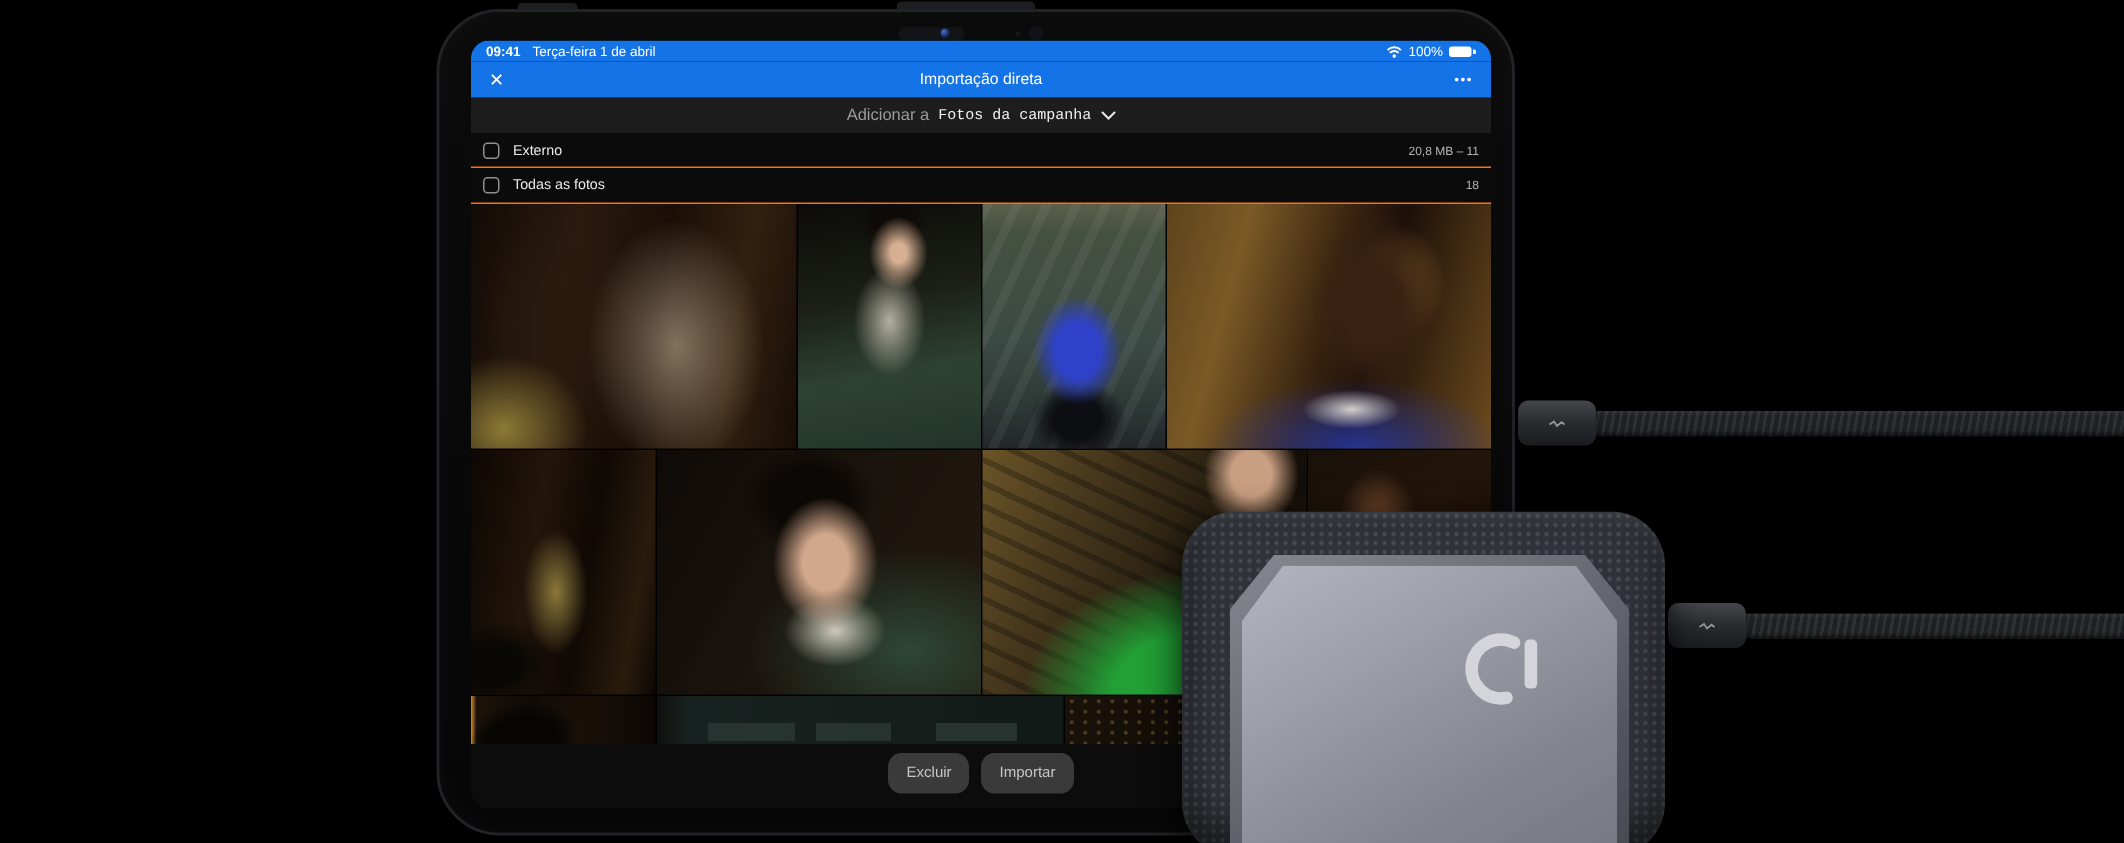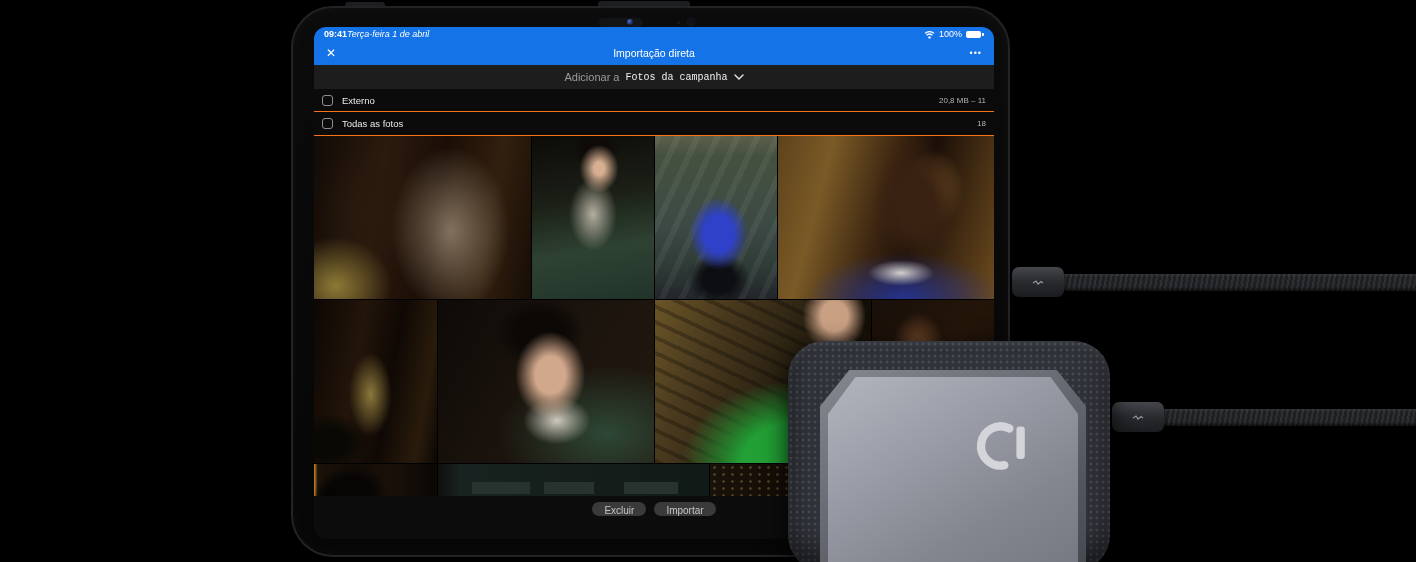--- a/index.html
+++ b/index.html
@@ -19,21 +19,21 @@
     background:radial-gradient(circle at 35% 35%,#4a6ed0,#16244d 70%);}
   .cam-dot{position:absolute;left:384px;top:13px;width:3px;height:3px;border-radius:50%;background:#17181c;}
   .cam-circ{position:absolute;left:393px;top:9px;width:10px;height:10px;border-radius:50%;background:#111216;}
 
   
   .screen{position:absolute;left:21px;top:19px;width:680px;height:512px;border-radius:12px;
     overflow:hidden;background:#000;z-index:2;}
   .statusbar{height:14px;background:#1473E6;display:flex;align-items:center;
     padding:0 10px;color:#fff;font-size:9px;}
   .statusbar .time{font-weight:700;}
-  .statusbar .date{font-weight:400;font-style:italic;}
+  .statusbar .date{margin-left:8px;font-weight:400;}
   .statusbar .right{margin-left:auto;display:flex;align-items:center;gap:4px;}
   .bat{display:flex;align-items:center;}
   .bat-body{width:15px;height:7px;background:#fff;border-radius:2px;}
   .bat-tip{width:2px;height:3px;background:#fff;border-radius:0 1px 1px 0;margin-left:1px;}
   .navbar{height:24px;background:#1473E6;position:relative;display:flex;align-items:center;
     padding:0 12px;color:#fff;}
   .navbar .close{font-size:12px;cursor:default;}
   .navbar .title{position:absolute;left:0;right:0;text-align:center;font-size:10.5px;}
   .navbar .more{margin-left:auto;font-size:9px;letter-spacing:1px;}
   .addbar{height:24px;background:#1d1d1d;display:flex;align-items:center;justify-content:center;gap:6px;}
@@ -100,21 +100,21 @@
     linear-gradient(#26332e,#26332e) 34px 18px/58px 12px no-repeat,
     linear-gradient(#26332e,#26332e) 106px 18px/50px 12px no-repeat,
     linear-gradient(#26332e,#26332e) 186px 18px/54px 12px no-repeat,
     linear-gradient(90deg,#10100e 0%,#182220 8%,#141d19 60%,#121a17 100%);}
   .p11{width:284px;background:
     radial-gradient(circle,rgba(205,165,92,.3) 1px,transparent 1.6px) 0 0/9px 7px,
     linear-gradient(100deg,#191209 0%,#100b07 45%,#1b130a 75%,#0b0806 100%);}
 
   .bottombar{height:43px;background:#0c0c0c;display:flex;justify-content:center;
     align-items:flex-start;gap:8px;padding-top:6px;}
-  .pillbtn{height:14px;line-height:17px;padding:0 12px;border-radius:9px;background:#3a3a3a;
+  .pillbtn{height:27px;line-height:17px;padding:0 12px;border-radius:9px;background:#3a3a3a;
     color:#c6c6c6;font-size:10px;border:none;}
 
   
   .connector{position:absolute;width:52px;height:30px;border-radius:7px;z-index:4;
     background:linear-gradient(180deg,#46474c,#2a2b2f 48%,#1b1c1f);
     display:flex;align-items:center;justify-content:center;
     box-shadow:0 2px 5px rgba(0,0,0,.6);}
   .c1{left:1012px;top:267px;}
   .c2{left:1112px;top:402px;z-index:6;}
   .cable{position:absolute;height:17px;z-index:3;background:#1f2023;

